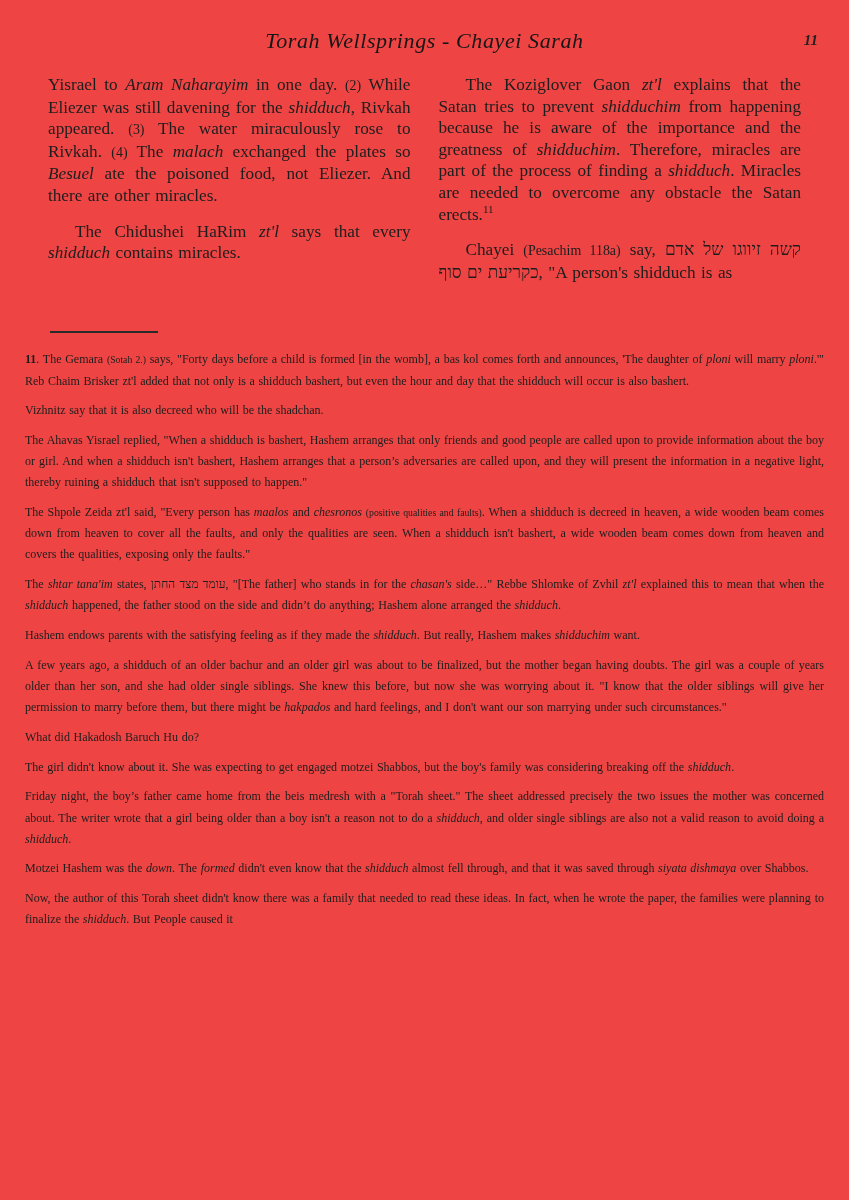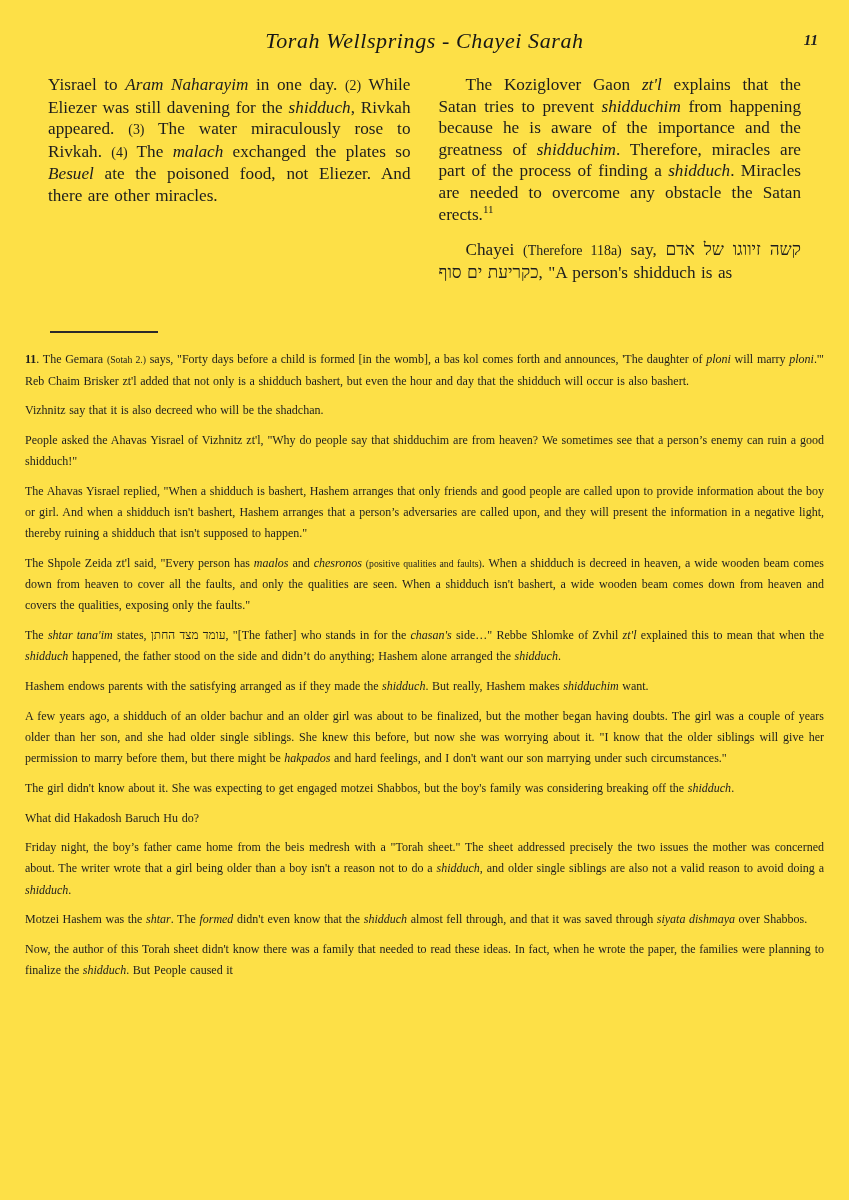--- a/index.html
+++ b/index.html
@@ -1,20 +1,20 @@
 <!DOCTYPE html>
 <html><head>
 <meta charset="utf-8">
 <style>
   html,body{margin:0;padding:0;background:#e9e9e9;}
   .page{
     position:relative;
     width:849px;height:1200px;
     margin:0 auto;
-    background:#fde047;
+    background:#ef4444;
     color:#1d1d1d;
     font-family:"Liberation Serif", serif;
     box-sizing:border-box;
     overflow:hidden;
   }
   
   .page-header{
     position:relative;
     padding-top:28px;
     height:30px;
@@ -78,38 +78,38 @@
 <div class="page">
 
   <header class="page-header">
     <div class="header-title">Torah Wellsprings - Chayei Sarah</div>
     <div class="page-number">11</div>
   </header>
 
   <main class="columns">
     <div class="col">
       <p class="body-par no-indent"><span>Yisrael to </span><span class="seg-i">Aram Naharayim</span><span> in one day. </span><span class="seg-sm">(2)</span><span> While Eliezer was still davening for the </span><span class="seg-i">shidduch</span><span>, Rivkah appeared. </span><span class="seg-sm">(3)</span><span> The water miraculously rose to Rivkah. </span><span class="seg-sm">(4)</span><span> The </span><span class="seg-i">malach</span><span> exchanged the plates so </span><span class="seg-i">Besuel</span><span> ate the poisoned food, not Eliezer. And there are other miracles.</span></p>
+      <p class="body-par"><span>The Chidushei HaRim </span><span class="seg-i">zt'l</span><span> says that every </span><span class="seg-i">shidduch</span><span> contains miracles.</span></p>
     </div>
     <div class="col">
       <p class="body-par"><span>The Koziglover Gaon </span><span class="seg-i">zt'l</span><span> explains that the Satan tries to prevent </span><span class="seg-i">shidduchim</span><span> from happening because he is aware of the importance and the greatness of </span><span class="seg-i">shidduchim</span><span>. Therefore, miracles are part of the process of finding a </span><span class="seg-i">shidduch</span><span>. Miracles are needed to overcome any obstacle the Satan erects.</span><span class="seg-sup">11</span></p>
-      <p class="body-par"><span>Chayei </span><span class="seg-sm">(Therefore 118a)</span><span> say, </span><span class="seg-he" dir="rtl">קשה זיווגו של אדם כקריעת ים סוף</span><span>, "A person's shidduch is as</span></p>
+      <p class="body-par"><span>Chayei </span><span class="seg-sm">(Pesachim 118a)</span><span> say, </span><span class="seg-he" dir="rtl">קשה זיווגו של אדם כקריעת ים סוף</span><span>, "A person's shidduch is as</span></p>
     </div>
   </main>
 
   <div class="footnote-sep"></div>
 
   <section class="footnotes">
       <p class="fn-par"><span class="seg-b">11</span><span>. The Gemara </span><span class="seg-sm">(Sotah 2.)</span><span> says, "Forty days before a child is formed [in the womb], a bas kol comes forth and announces, 'The daughter of </span><span class="seg-i">ploni</span><span> will marry </span><span class="seg-i">ploni</span><span>.'" Reb Chaim Brisker zt'l added that not only is a shidduch bashert, but even the hour and day that the shidduch will occur is also bashert.</span></p>
       <p class="fn-par"><span>Vizhnitz say that it is also decreed who will be the shadchan.</span></p>
-      <p class="fn-par"><span>People asked the Ahavas Yisrael of Vizhnitz zt'l, "Why do people say that shidduchim are from heaven? We sometimes see that a person’s enemy can ruin a good shidduch!"</span></p>
       <p class="fn-par"><span>The Ahavas Yisrael replied, "When a shidduch is bashert, Hashem arranges that only friends and good people are called upon to provide information about the boy or girl. And when a shidduch isn't bashert, Hashem arranges that a person’s adversaries are called upon, and they will present the information in a negative light, thereby ruining a shidduch that isn't supposed to happen."</span></p>
       <p class="fn-par"><span>The Shpole Zeida zt'l said, "Every person has </span><span class="seg-i">maalos</span><span> and </span><span class="seg-i">chesronos</span><span> </span><span class="seg-sm">(positive qualities and faults)</span><span>. When a shidduch is decreed in heaven, a wide wooden beam comes down from heaven to cover all the faults, and only the qualities are seen. When a shidduch isn't bashert, a wide wooden beam comes down from heaven and covers the qualities, exposing only the faults."</span></p>
       <p class="fn-par"><span>The </span><span class="seg-i">shtar tana'im</span><span> states, </span><span class="seg-he" dir="rtl">עומד מצד החתן</span><span>, "[The father] who stands in for the </span><span class="seg-i">chasan's</span><span> side…" Rebbe Shlomke of Zvhil </span><span class="seg-i">zt'l</span><span> explained this to mean that when the </span><span class="seg-i">shidduch</span><span> happened, the father stood on the side and didn’t do anything; Hashem alone arranged the </span><span class="seg-i">shidduch</span><span>.</span></p>
-      <p class="fn-par"><span>Hashem endows parents with the satisfying arranged as if they made the </span><span class="seg-i">shidduch</span><span>. But really, Hashem makes </span><span class="seg-i">shidduchim</span><span> want.</span></p>
+      <p class="fn-par"><span>Hashem endows parents with the satisfying feeling as if they made the </span><span class="seg-i">shidduch</span><span>. But really, Hashem makes </span><span class="seg-i">shidduchim</span><span> want.</span></p>
       <p class="fn-par"><span>A few years ago, a shidduch of an older bachur and an older girl was about to be finalized, but the mother began having doubts. The girl was a couple of years older than her son, and she had older single siblings. She knew this before, but now she was worrying about it. "I know that the older siblings will give her permission to marry before them, but there might be </span><span class="seg-i">hakpados</span><span> and hard feelings, and I don't want our son marrying under such circumstances."</span></p>
+      <p class="fn-par"><span>What did Hakadosh Baruch Hu do?</span></p>
       <p class="fn-par"><span>The girl didn't know about it. She was expecting to get engaged motzei Shabbos, but the boy's family was considering breaking off the </span><span class="seg-i">shidduch</span><span>.</span></p>
-      <p class="fn-par"><span>What did Hakadosh Baruch Hu do?</span></p>
       <p class="fn-par"><span>Friday night, the boy’s father came home from the beis medresh with a "Torah sheet." The sheet addressed precisely the two issues the mother was concerned about. The writer wrote that a girl being older than a boy isn't a reason not to do a </span><span class="seg-i">shidduch</span><span>, and older single siblings are also not a valid reason to avoid doing a </span><span class="seg-i">shidduch</span><span>.</span></p>
-      <p class="fn-par"><span>Motzei Hashem was the </span><span class="seg-i">shtar</span><span>. The </span><span class="seg-i">formed</span><span> didn't even know that the </span><span class="seg-i">shidduch</span><span> almost fell through, and that it was saved through </span><span class="seg-i">siyata dishmaya</span><span> over Shabbos.</span></p>
+      <p class="fn-par"><span>Motzei Hashem was the </span><span class="seg-i">down</span><span>. The </span><span class="seg-i">formed</span><span> didn't even know that the </span><span class="seg-i">shidduch</span><span> almost fell through, and that it was saved through </span><span class="seg-i">siyata dishmaya</span><span> over Shabbos.</span></p>
       <p class="fn-par"><span>Now, the author of this Torah sheet didn't know there was a family that needed to read these ideas. In fact, when he wrote the paper, the families were planning to finalize the </span><span class="seg-i">shidduch</span><span>. But People caused it</span></p>
     </section>
 
 </div>
 
 </body></html>

